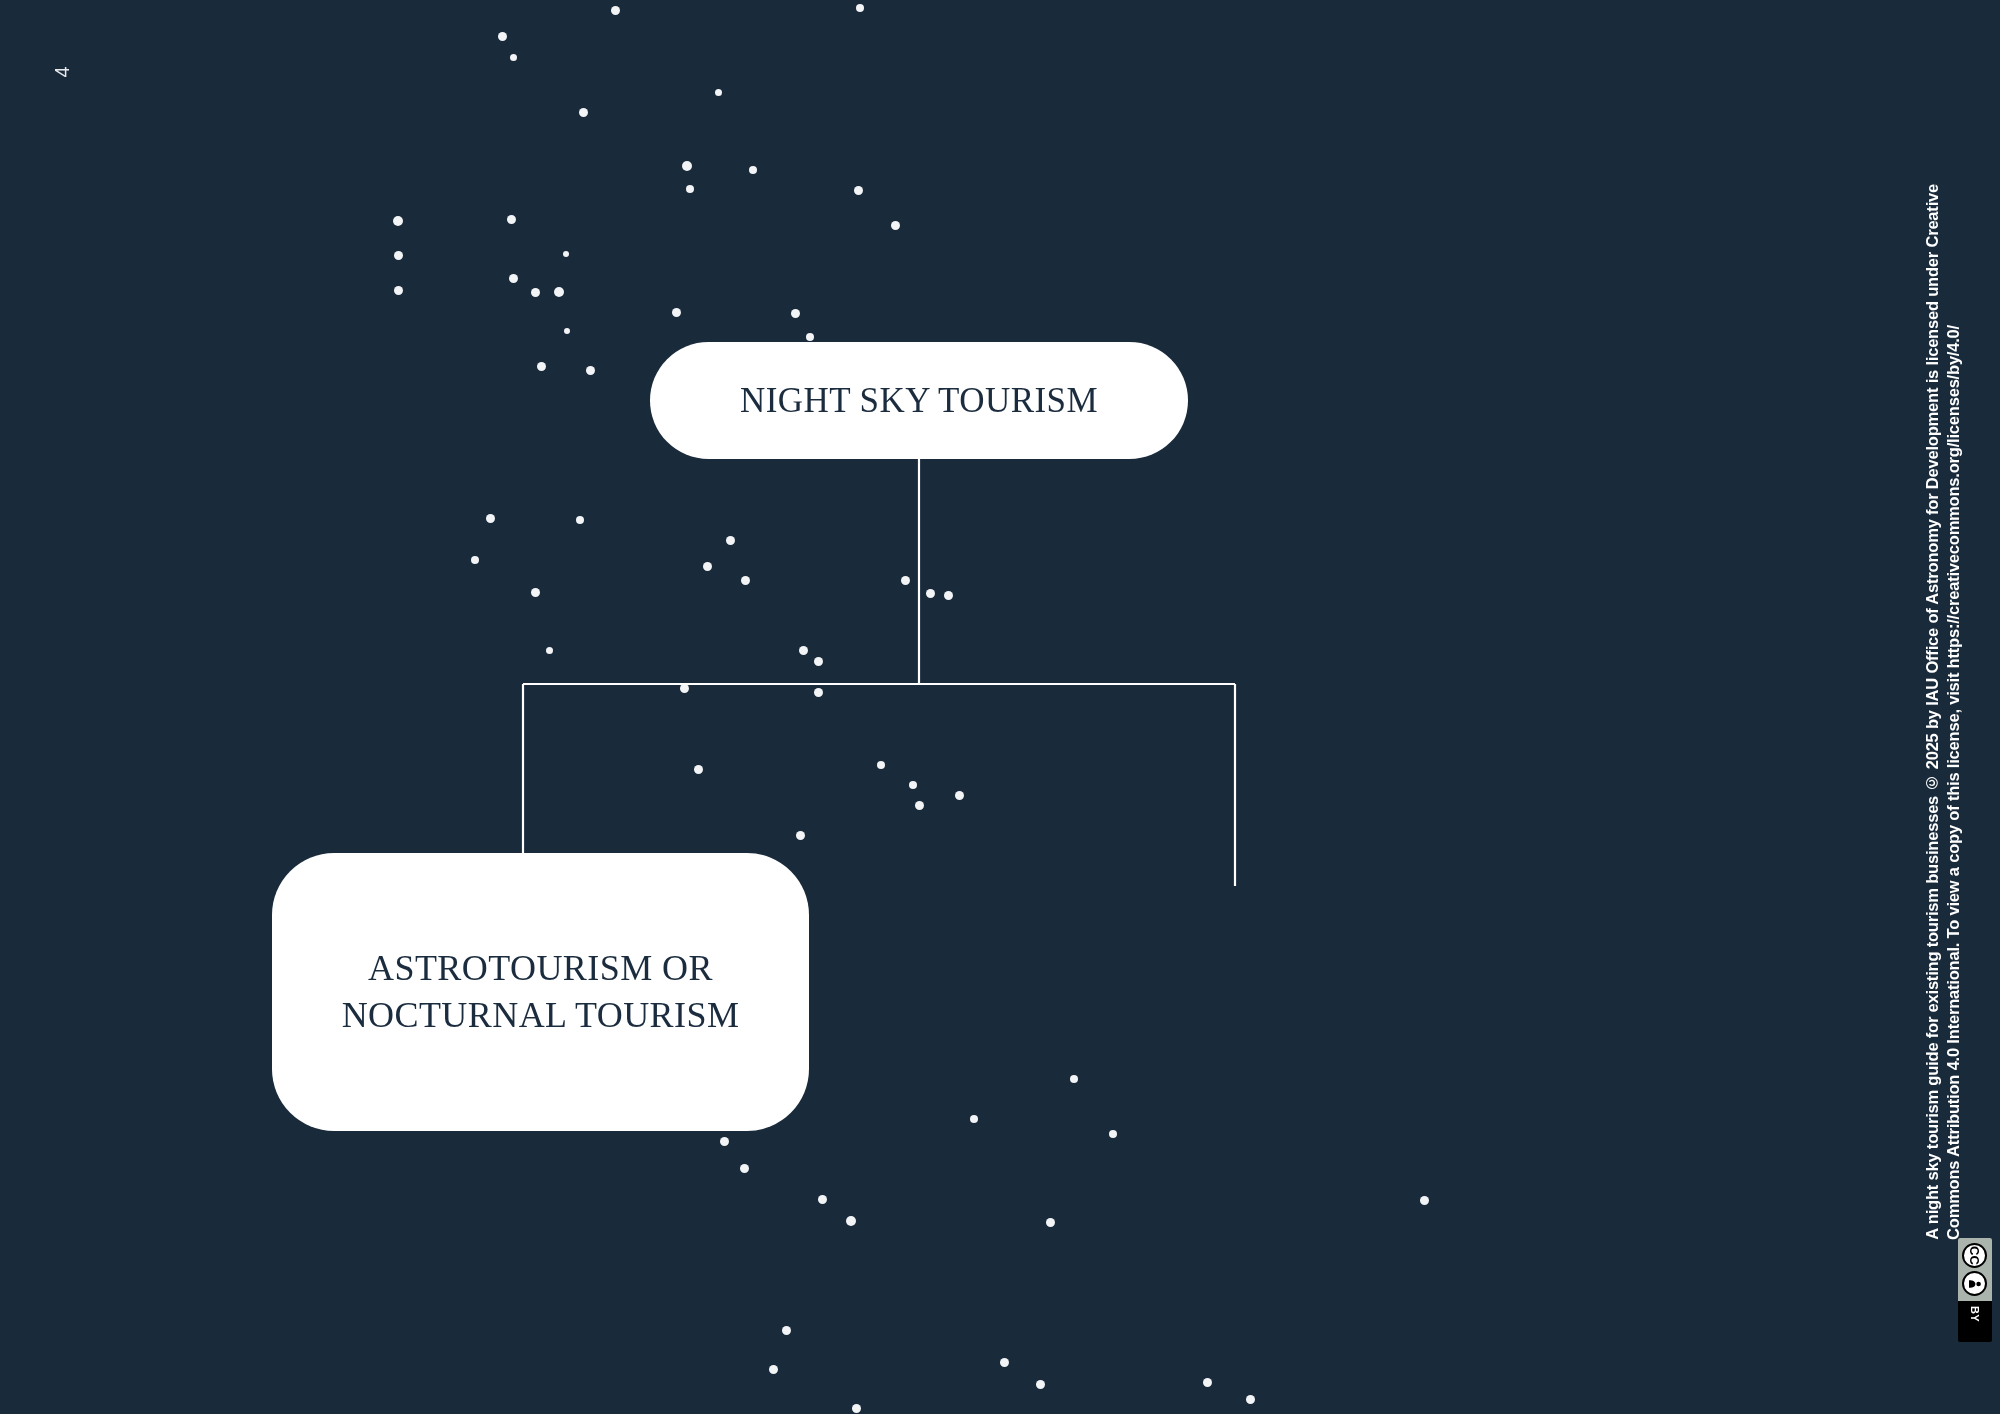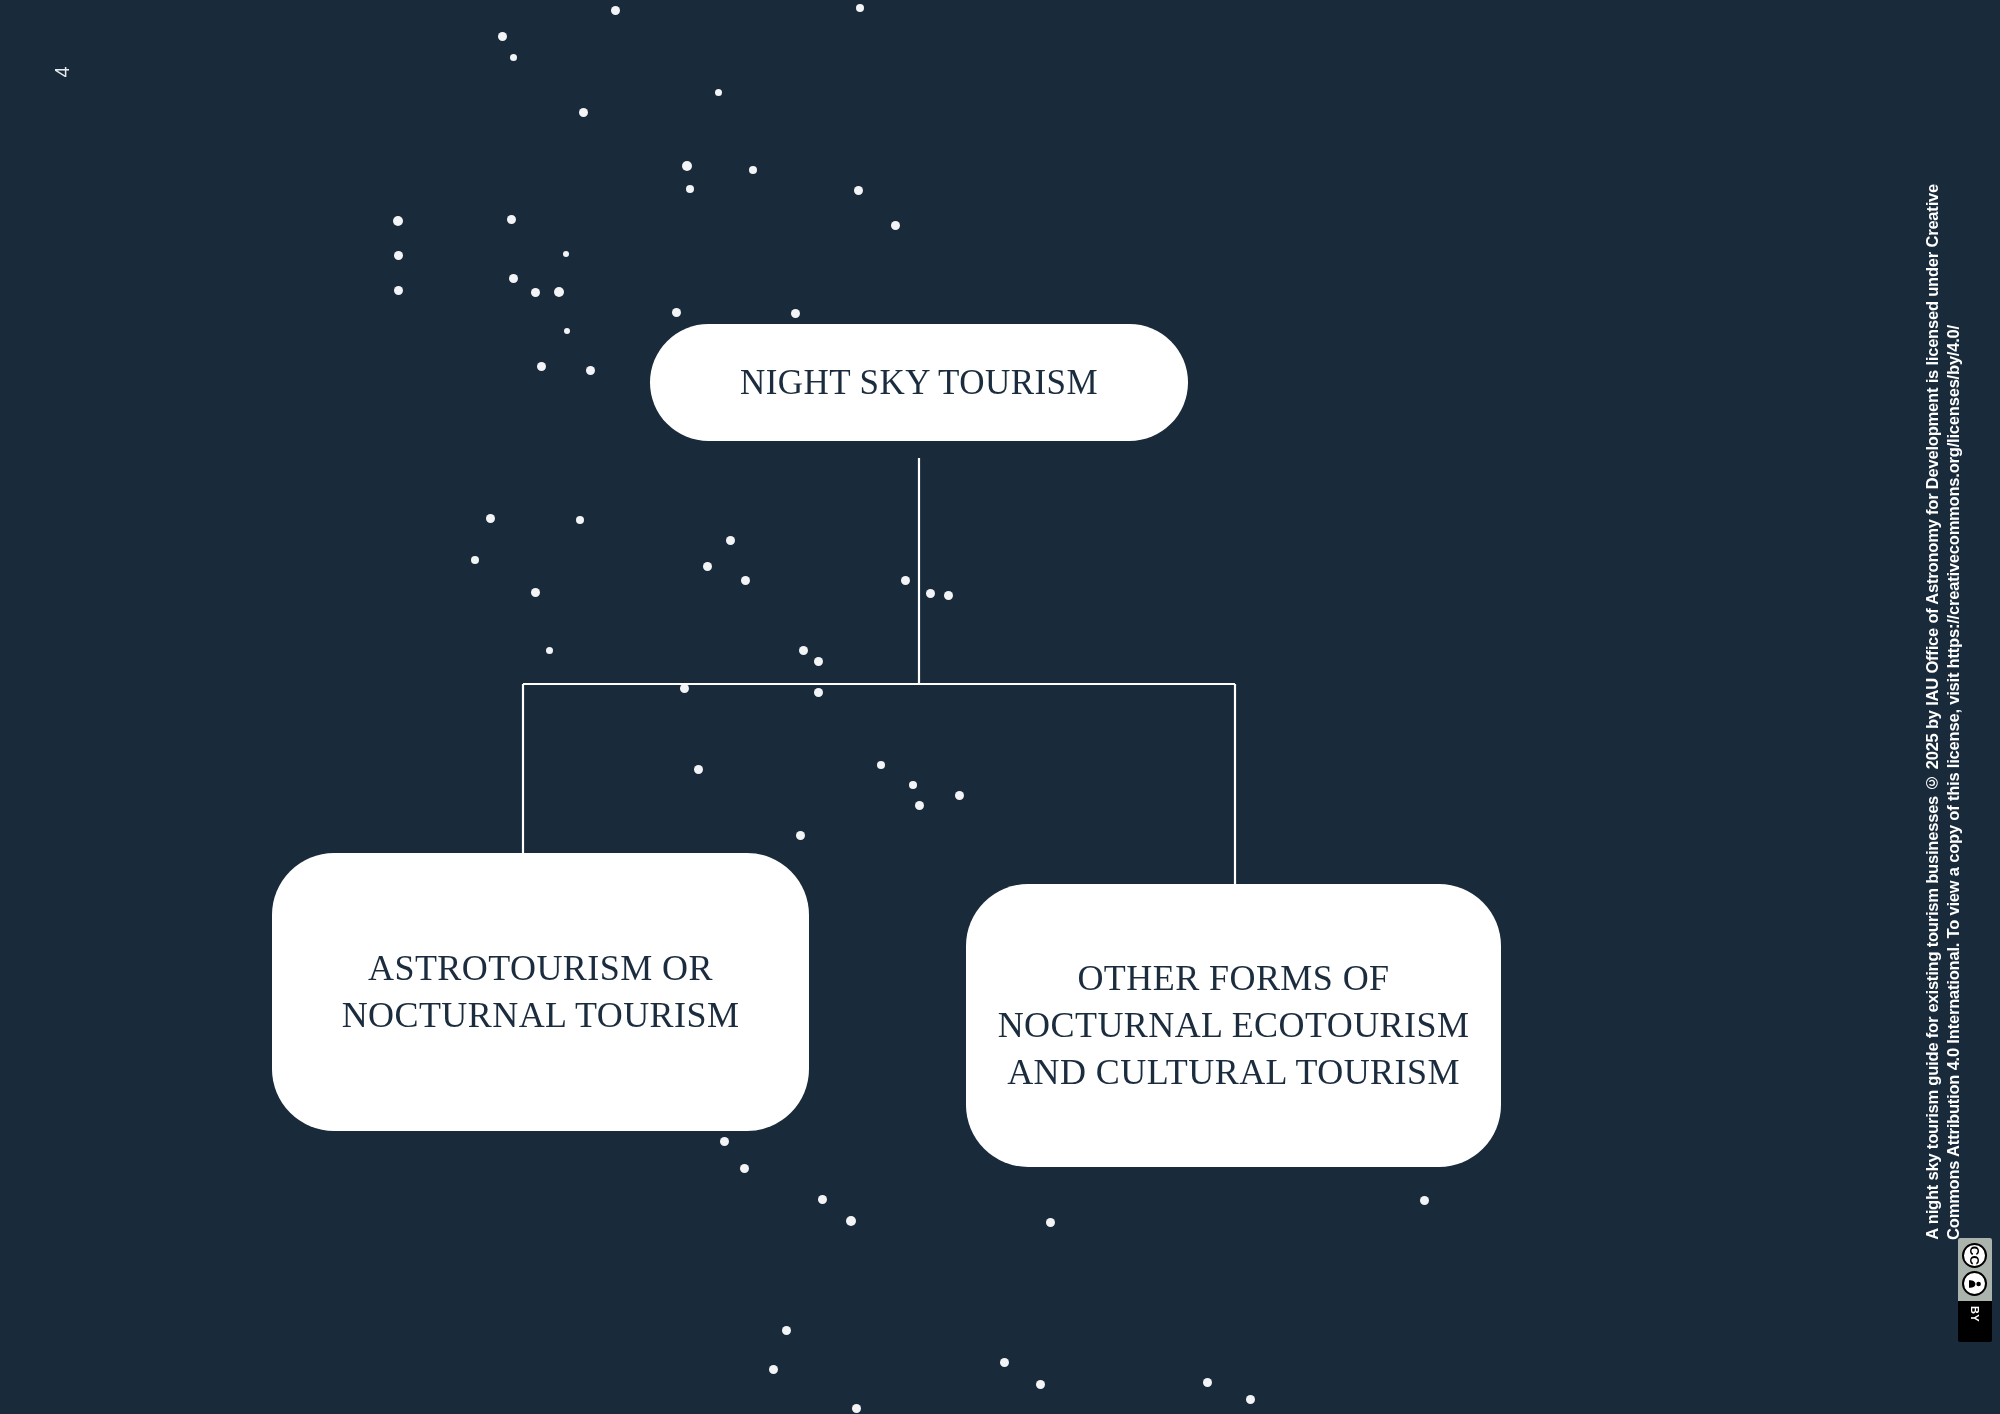--- a/index.html
+++ b/index.html
@@ -54,21 +54,21 @@
     line-height: 1.30;
   }
   .node .node-label {
     display: block;
     width: 100%;
     white-space: pre-line;
   }
 
   #node-root {
     left: 650px;
-    top: 324px;
+    top: 342px;
     width: 538px;
     height: 117px;
     border-radius: 59px;
     font-size: 35px;
   }
   #node-astro {
     left: 272px;
     top: 853px;
     width: 537px;
     height: 278px;
@@ -269,25 +269,20 @@
 
   <div class="node" id="node-root">
     <span class="node-label">NIGHT SKY TOURISM</span>
   </div>
 
   <div class="node" id="node-astro">
     <span class="node-label">ASTROTOURISM OR
 NOCTURNAL TOURISM</span>
   </div>
 
-  <div class="node" id="node-other">
-    <span class="node-label">OTHER FORMS OF
-NOCTURNAL ECOTOURISM
-AND CULTURAL TOURISM</span>
-  </div>
 
   <div id="page-number">4</div>
 
   <div id="licence">
     <div class="lic-line line-1">A night sky tourism guide for existing tourism businesses  © 2025 by IAU Office of Astronomy for Development is licensed under Creative</div>
     <div class="lic-line line-2">Commons Attribution 4.0 International. To view a copy of this license, visit https://creativecommons.org/licenses/by/4.0/</div>
   </div>
 
   <div id="cc-badge">
     <div class="badge-inner">

